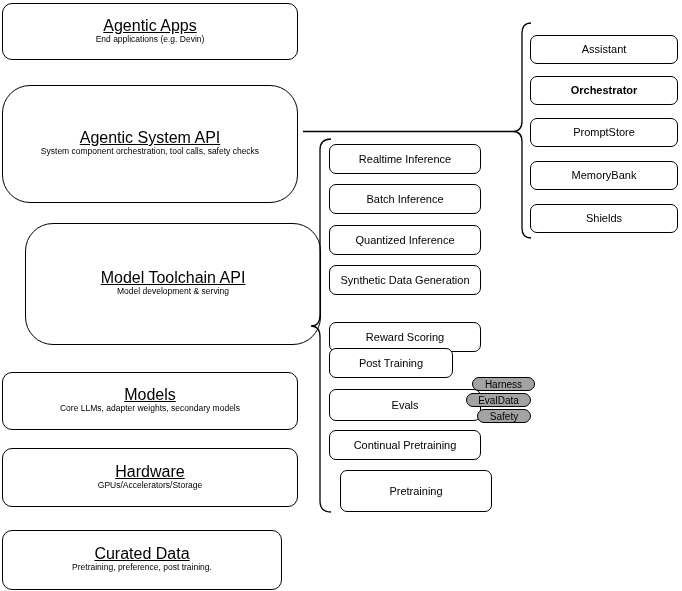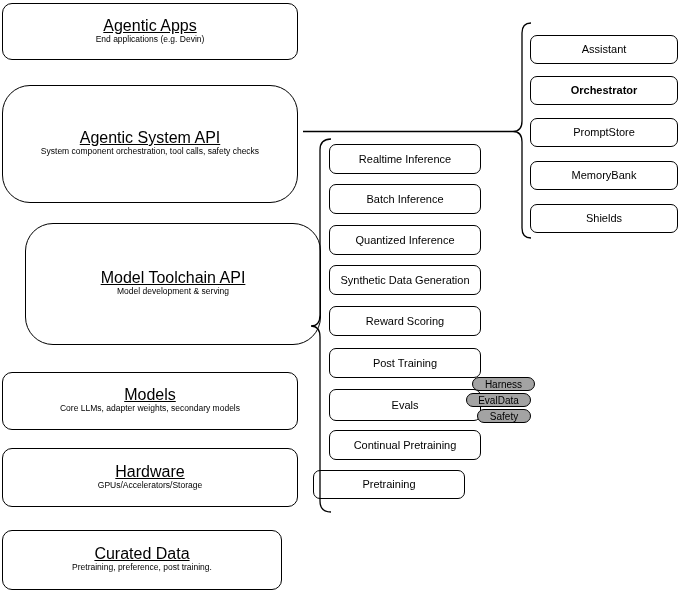--- a/index.html
+++ b/index.html
@@ -98,25 +98,25 @@
 
   <div class="node stack-node" style="left:2px; top:530px; width:280px; height:60px; border-radius:10px;">
     <div class="title">Curated Data</div>
     <div class="subtitle">Pretraining, preference, post training.</div>
   </div>
 
   <div class="node mid-node" style="left:329px; top:144px; width:152px; height:30px;">Realtime Inference</div>
   <div class="node mid-node" style="left:329px; top:225px; width:152px; height:30px;">Quantized Inference</div>
   <div class="node mid-node" style="left:329px; top:184px; width:152px; height:30px;">Batch Inference</div>
   <div class="node mid-node" style="left:329px; top:265px; width:152px; height:30px;">Synthetic Data Generation</div>
-  <div class="node mid-node" style="left:329px; top:306px; width:152px; height:30px;">Reward Scoring</div>
-  <div class="node mid-node" style="left:329px; top:348px; width:152px; height:30px;">Post Training</div>
+  <div class="node mid-node" style="left:329px; top:322px; width:152px; height:30px;">Reward Scoring</div>
+  <div class="node mid-node" style="left:329px; top:348px; width:124px; height:30px;">Post Training</div>
   <div class="node mid-node" style="left:329px; top:389px; width:152px; height:32px;">Evals</div>
   <div class="node mid-node" style="left:329px; top:430px; width:152px; height:30px;">Continual Pretraining</div>
-  <div class="node mid-node" style="left:313px; top:470px; width:152px; height:29px;">Pretraining</div>
+  <div class="node mid-node" style="left:340px; top:470px; width:152px; height:42px;">Pretraining</div>
 
   <div class="pill" style="left:472px; top:377px; width:63px; height:14px;">Harness</div>
   <div class="pill" style="left:466px; top:393px; width:65px; height:14px;">EvalData</div>
   <div class="pill" style="left:477px; top:409px; width:54px; height:14px;">Safety</div>
 
   <div class="node right-node" style="left:530px; top:35px; width:148px; height:29px;">Assistant</div>
   <div class="node right-node" style="left:530px; top:76px; width:148px; height:29px;font-weight:bold;">Orchestrator</div>
   <div class="node right-node" style="left:530px; top:118px; width:148px; height:29px;">PromptStore</div>
   <div class="node right-node" style="left:530px; top:161px; width:148px; height:29px;">MemoryBank</div>
   <div class="node right-node" style="left:530px; top:204px; width:148px; height:29px;">Shields</div>

